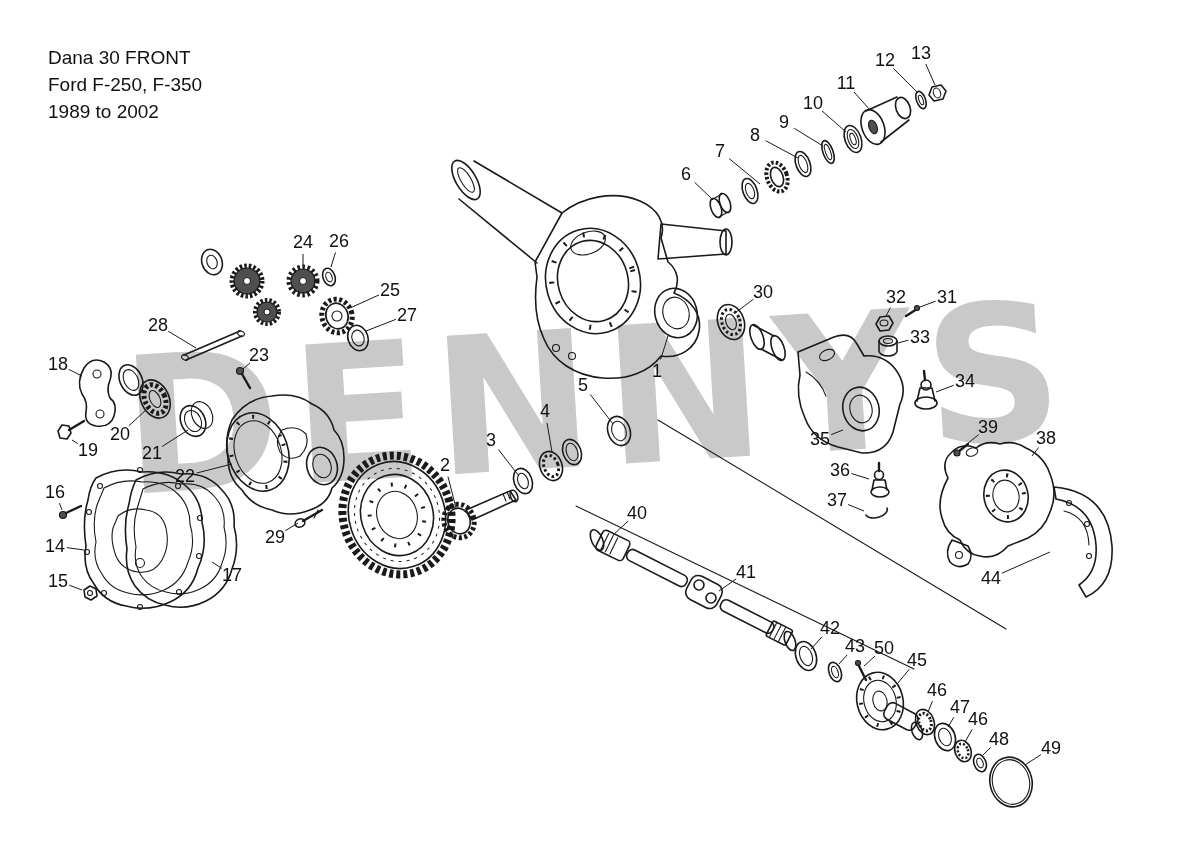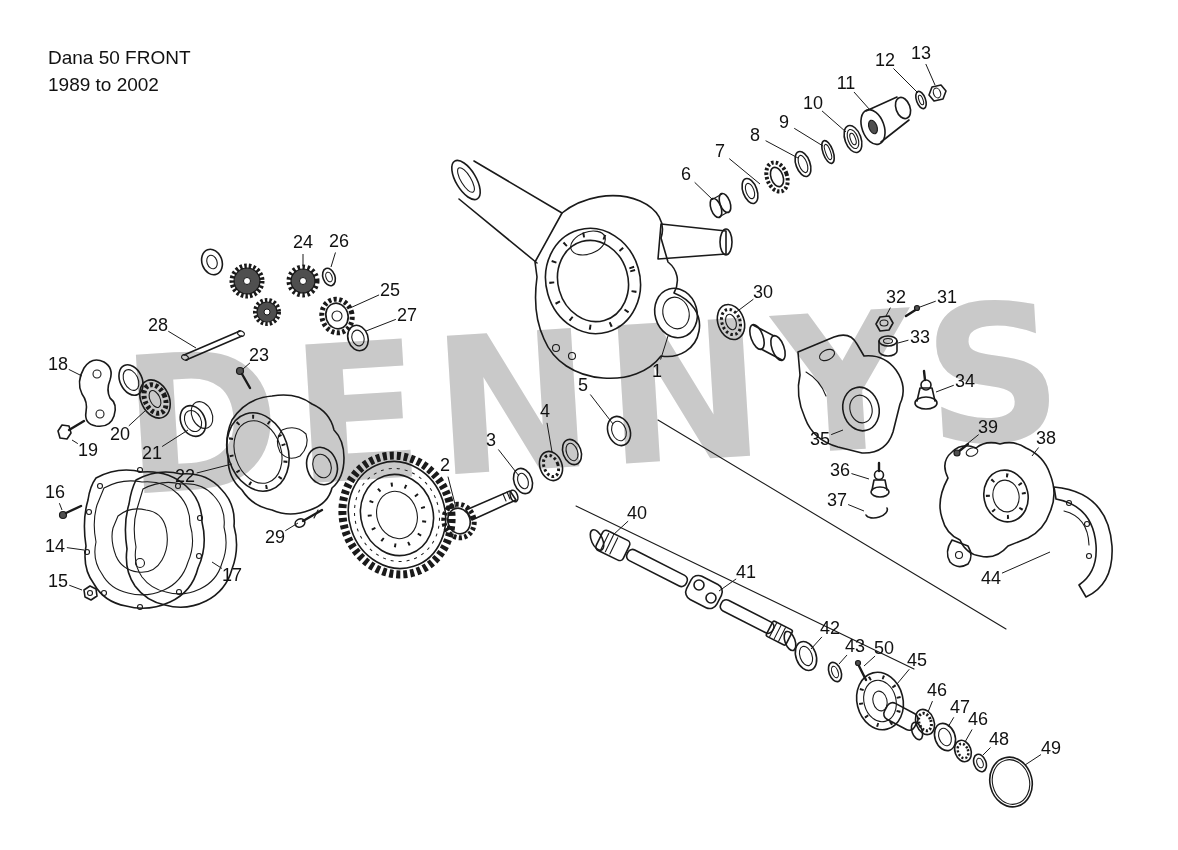--- a/index.html
+++ b/index.html
@@ -17,21 +17,22 @@
   text.plabel{font-family:"Liberation Sans",sans-serif;font-size:18px;fill:#111;text-anchor:middle;}
   #wm{font-family:"DejaVu Sans",sans-serif;font-weight:700;font-size:190px;
       letter-spacing:12px;fill:#c9c9c9;text-anchor:middle;}
 </style>
 </head>
 <body>
 
 <div class="stage">
 
   <div class="title-block">
-    <div>Dana 50 FRONT</div>
+    <div>Dana 30 FRONT</div>
+    <div>Ford F-250, F-350</div>
     <div>1989 to 2002</div>
   </div>
 
   <svg id="diagram" width="1178" height="850" viewBox="0 0 1178 850" xmlns="http://www.w3.org/2000/svg">
 
     <text id="wm" x="600" y="465" transform="rotate(-3.5 600 430)">DENNYS</text>
 
     <g id="art">
 
       <line class="ln w1" x1="658" y1="420" x2="1006" y2="629"></line>

